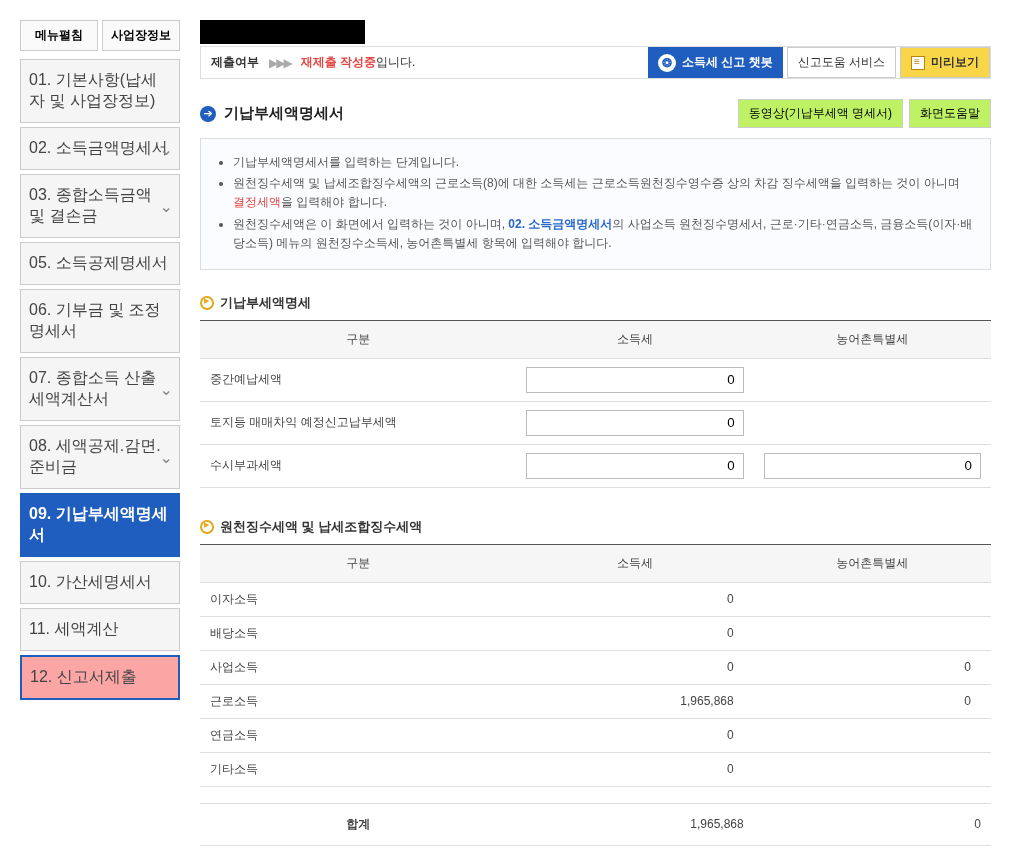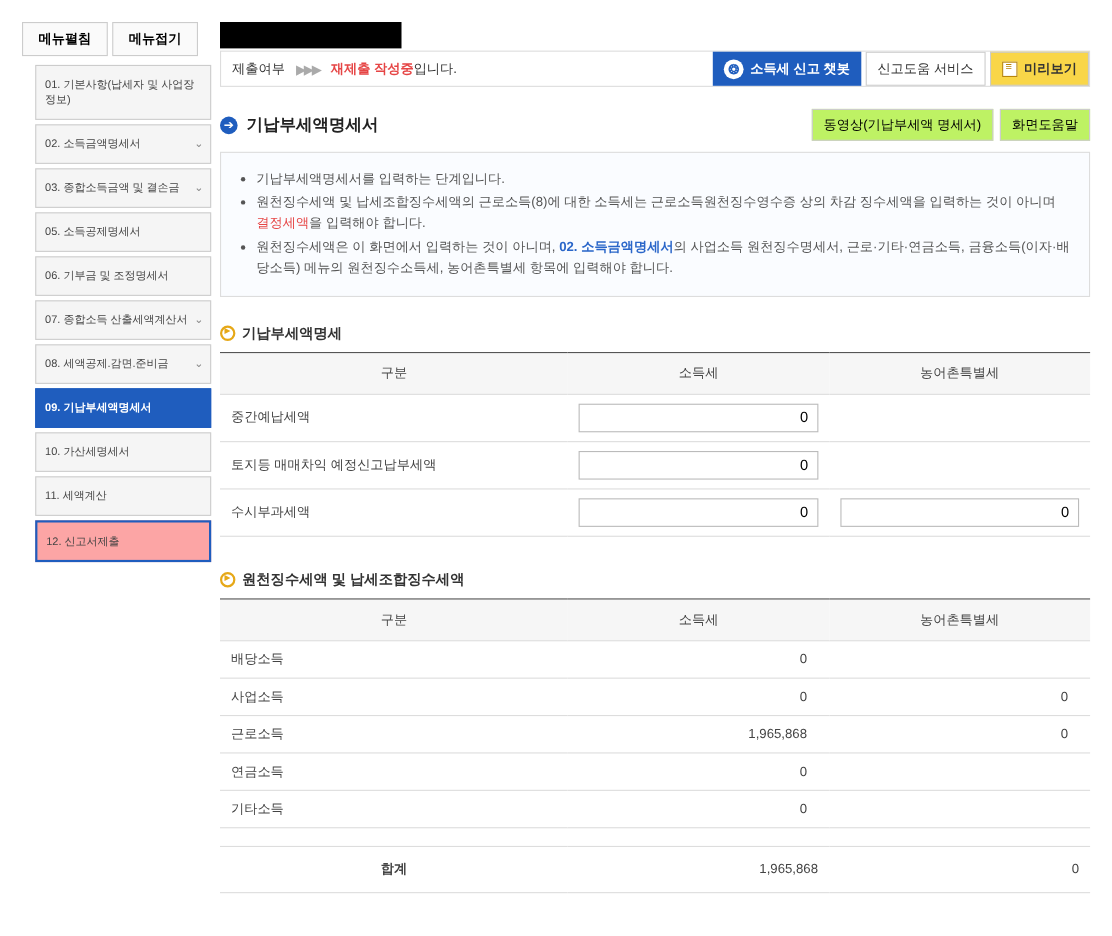--- a/index.html
+++ b/index.html
@@ -1,29 +1,29 @@
 <!DOCTYPE html>
 <html><head>
 <meta charset="utf-8">
 <style>
 * { margin: 0; padding: 0; box-sizing: border-box; }
 body { font-family: "Malgun Gothic", "돋움", sans-serif; font-size: 12px; background: #fff; color: #333; }
 .container { display: flex; padding: 20px; gap: 20px; }
 .sidebar { width: 160px; flex-shrink: 0; }
 .sidebar-btns { display: flex; gap: 4px; margin-bottom: 8px; }
 .sidebar-btn { flex: 1; padding: 6px 0; border: 1px solid #ccc; background: #fafafa; font-size: 12px; cursor: pointer; font-weight: bold; }
-.nav-item { display: block; width: 100%; text-align: left; padding: 10px 8px; border: 1px solid #ccc; background: #f5f5f5; margin-bottom: 4px; font-size: 10px; cursor: pointer; color: #444; position: relative; margin-left: 12px; }
+.nav-item { display: block; width: 100%; text-align: left; padding: 10px 8px; border: 1px solid #ccc; background: #f5f5f5; margin-bottom: 4px; font-size: 16px; cursor: pointer; color: #444; position: relative; }
 .nav-item.active { background: #1f5dbe; color: #fff; font-weight: bold; border-color: #1f5dbe; }
 .nav-item.selected { background: #fca5a5; border: 2px solid #1f5dbe; }
 .nav-item .chev { position: absolute; right: 6px; top: 50%; transform: translateY(-50%); color: #888; }
 .main { flex: 1; }
 .top-black { width: 165px; height: 24px; background: #000; margin-bottom: 2px; }
 .header-bar { display: flex; border: 1px solid #ddd; }
 .header-left { flex: 1; display: flex; align-items: center; padding: 6px 10px; gap: 10px; }
-.header-left .lbl { font-weight: normal; }
+.header-left .lbl { font-weight: bold; }
 .header-left .arrows { color: #aaa; letter-spacing: -2px; }
 .header-left .status1 { color: #e64545; font-weight: bold; }
 .btn-chat { background: #1f5dbe; color: #fff; padding: 6px 10px; display: flex; align-items: center; gap: 6px; font-weight: bold; }
 .btn-chat .circ { width: 18px; height: 18px; border-radius: 50%; background: #fff; color: #1f5dbe; display: inline-flex; align-items: center; justify-content: center; font-size: 12px; }
 .header-btn { border: 1px solid #ccc; padding: 6px 10px; background: #fff; margin-left: 4px; display: flex; align-items: center; }
 .header-btn.preview { background: #f9d648; font-weight: bold; }
 .header-btn.preview .picon { display:inline-block; width:14px; height:14px; background:#fff; border:1px solid #b8860b; margin-right:6px; position:relative; }
 .header-btn.preview .picon::before{content:"≡"; position:absolute; left:2px; top:-1px; font-size:10px; color:#b8860b;}
 .title-row { display: flex; align-items: center; justify-content: space-between; margin: 20px 0 10px; }
 .title-left { display: flex; align-items: center; gap: 8px; }
@@ -50,21 +50,21 @@
 table.grid tr.total td.lbl { text-align: center; font-weight: bold; }
 .spacer-row td{ border:none; height:14px; }
 </style>
 </head>
 <body>
 
 <div class="container">
   <div class="sidebar">
     <div class="sidebar-btns">
       <button class="sidebar-btn">메뉴펼침</button>
-      <button class="sidebar-btn">메뉴접기</button>
+      <button class="sidebar-btn">사업장정보</button>
     </div>
     <div id="nav-list">
         <button class="nav-item">01. 기본사항(납세자 및 사업장정보)</button>
         <button class="nav-item">02. 소득금액명세서<span class="chev">⌄</span></button>
         <button class="nav-item">03. 종합소득금액 및 결손금<span class="chev">⌄</span></button>
         <button class="nav-item">05. 소득공제명세서</button>
         <button class="nav-item">06. 기부금 및 조정명세서</button>
         <button class="nav-item">07. 종합소득 산출세액계산서<span class="chev">⌄</span></button>
         <button class="nav-item">08. 세액공제.감면.준비금<span class="chev">⌄</span></button>
         <button class="nav-item active">09. 기납부세액명세서</button>
@@ -164,20 +164,25 @@
         </colgroup>
       <thead>
           <tr>
         <th>구분</th>
         <th>소득세</th>
         <th>농어촌특별세</th>
       </tr>
         </thead>
       <tbody id="tbl2-body">
           <tr>
+            <td class="lbl">이자소득</td>
+            <td class="val">0</td>
+            <td class="val"></td>
+          </tr>
+          <tr>
             <td class="lbl">배당소득</td>
             <td class="val">0</td>
             <td class="val"></td>
           </tr>
           <tr>
             <td class="lbl">사업소득</td>
             <td class="val">0</td>
             <td class="val">0</td>
           </tr>
           <tr>

